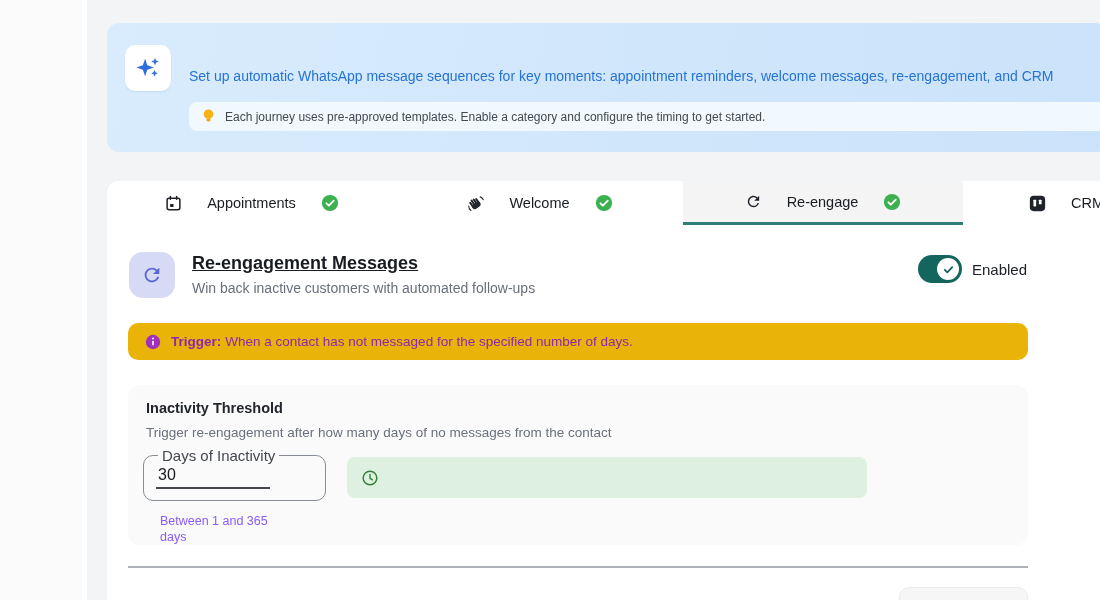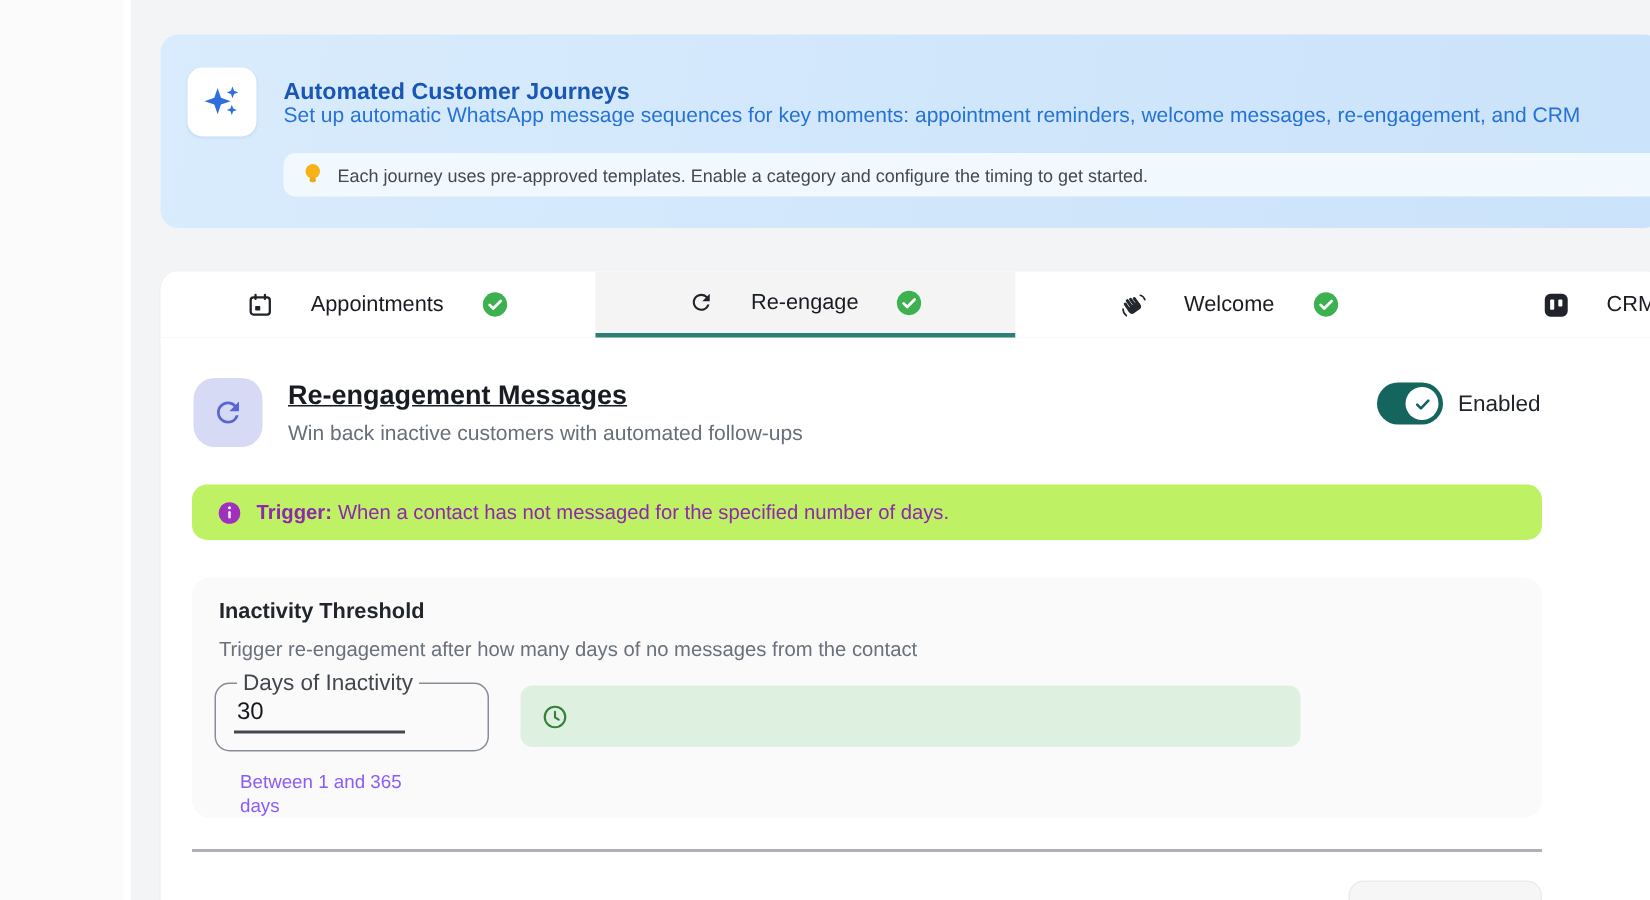--- a/index.html
+++ b/index.html
@@ -63,21 +63,21 @@
   }
   .toggle-knob{
     position:absolute;left:19px;top:3px;width:22px;height:22px;border-radius:50%;background:#ffffff;
     display:flex;align-items:center;justify-content:center;
   }
   .toggle-label{font-size:15px;color:#20242a;}
 
   
   .trigger-note{
     position:absolute;left:21px;top:98px;width:900px;height:37px;border-radius:10px;
-    background:#bef264;display:flex;align-items:center;gap:10px;padding-left:17px;box-sizing:border-box;
+    background:#eab308;display:flex;align-items:center;gap:10px;padding-left:17px;box-sizing:border-box;
   }
   .trigger-text{font-size:13.5px;color:#8e28ac;}
   .trigger-text b{font-weight:700;margin-right:4px;}
 
   
   .threshold-box{
     position:absolute;left:21px;top:160px;width:900px;height:160px;border-radius:12px;background:#fafafa;
   }
   .threshold-title{position:absolute;left:18px;top:15px;font-size:14.5px;font-weight:700;color:#22262c;}
   .threshold-desc{position:absolute;left:18px;top:40px;font-size:13.5px;color:#6a717c;}
@@ -117,21 +117,20 @@
     <span class="icon">
       <svg width="28" height="28" viewBox="0 0 24 24">
         <g fill="#2e6fdb">
           <path d="M9.5 4 L11.4 9.6 L17 11.5 L11.4 13.4 L9.5 19 L7.6 13.4 L2 11.5 L7.6 9.6 Z"></path>
           <path d="M18 3.2 L18.9 5.6 L21.3 6.5 L18.9 7.4 L18 9.8 L17.1 7.4 L14.7 6.5 L17.1 5.6 Z"></path>
           <path d="M17.6 13.6 L18.4 15.7 L20.5 16.5 L18.4 17.3 L17.6 19.4 L16.8 17.3 L14.7 16.5 L16.8 15.7 Z"></path>
         </g>
       </svg>
     </span>
   </div>
-  <h1 class="banner-title">Automated Customer Journeys</h1>
   <div class="banner-subtitle">Set up automatic WhatsApp message sequences for key moments: appointment reminders, welcome messages, re-engagement, and CRM</div>
   <div class="tip-box">
     <span class="icon">
       <svg width="15" height="17" viewBox="0 0 15 17">
         <circle cx="7.5" cy="6.2" r="4.8" fill="#f6b318"></circle>
         <rect x="5.4" y="10.4" width="4.2" height="3.1" rx="1.4" fill="#f0a711"></rect>
       </svg>
     </span>
     <span class="tip-text">Each journey uses pre-approved templates. Enable a category and configure the timing to get started.</span>
   </div>
@@ -149,49 +148,49 @@
         </svg>
       </span>
       <span>Appointments</span>
       <span class="icon">
         <svg width="18" height="18" viewBox="0 0 20 20">
           <circle cx="10" cy="10" r="9" fill="#3db050"></circle>
           <path d="M6 10.3 L8.7 13 L14.2 7.4" fill="none" stroke="#fff" stroke-width="2" stroke-linecap="round" stroke-linejoin="round"></path>
         </svg>
       </span>
     </div>
-    <div class="tab tab-3 active">
-      <span class="icon">
-        <svg width="17" height="17" viewBox="0 0 24 24">
-          <path fill="#20242a" d="M17.65 6.35A7.95 7.95 0 0 0 12 4c-4.42 0-7.99 3.58-7.99 8s3.57 8 7.99 8c3.73 0 6.84-2.55 7.73-6h-2.08A5.99 5.99 0 0 1 12 18c-3.31 0-6-2.69-6-6s2.69-6 6-6c1.66 0 3.14.69 4.22 1.78L13 11h7V4l-2.35 2.35z"></path>
-        </svg>
-      </span>
-      <span>Re-engage</span>
-      <span class="icon">
-        <svg width="18" height="18" viewBox="0 0 20 20">
-          <circle cx="10" cy="10" r="9" fill="#3db050"></circle>
-          <path d="M6 10.3 L8.7 13 L14.2 7.4" fill="none" stroke="#fff" stroke-width="2" stroke-linecap="round" stroke-linejoin="round"></path>
-        </svg>
-      </span>
-    </div>
     <div class="tab tab-2">
       <span class="icon">
         <svg width="17" height="17" viewBox="0 0 20 20">
           <g fill="#23272e" transform="rotate(-35 10 10)">
             <rect x="4.2" y="4.5" width="2.4" height="9" rx="1.2"></rect>
             <rect x="7.0" y="3.2" width="2.4" height="10.5" rx="1.2"></rect>
             <rect x="9.8" y="3.8" width="2.4" height="10" rx="1.2"></rect>
             <rect x="12.5" y="5.0" width="2.4" height="8.5" rx="1.2"></rect>
             <rect x="4.2" y="9.5" width="10.7" height="6" rx="3"></rect>
           </g>
           <path d="M2 13c0 2.2 1 4 2.6 5.2" stroke="#23272e" stroke-width="1.3" fill="none" stroke-linecap="round"></path>
           <path d="M15.5 2.2c1.8 .5 3 1.7 3.6 3.4" stroke="#23272e" stroke-width="1.3" fill="none" stroke-linecap="round"></path>
         </svg>
       </span>
       <span>Welcome</span>
+      <span class="icon">
+        <svg width="18" height="18" viewBox="0 0 20 20">
+          <circle cx="10" cy="10" r="9" fill="#3db050"></circle>
+          <path d="M6 10.3 L8.7 13 L14.2 7.4" fill="none" stroke="#fff" stroke-width="2" stroke-linecap="round" stroke-linejoin="round"></path>
+        </svg>
+      </span>
+    </div>
+    <div class="tab tab-3 active">
+      <span class="icon">
+        <svg width="17" height="17" viewBox="0 0 24 24">
+          <path fill="#20242a" d="M17.65 6.35A7.95 7.95 0 0 0 12 4c-4.42 0-7.99 3.58-7.99 8s3.57 8 7.99 8c3.73 0 6.84-2.55 7.73-6h-2.08A5.99 5.99 0 0 1 12 18c-3.31 0-6-2.69-6-6s2.69-6 6-6c1.66 0 3.14.69 4.22 1.78L13 11h7V4l-2.35 2.35z"></path>
+        </svg>
+      </span>
+      <span>Re-engage</span>
       <span class="icon">
         <svg width="18" height="18" viewBox="0 0 20 20">
           <circle cx="10" cy="10" r="9" fill="#3db050"></circle>
           <path d="M6 10.3 L8.7 13 L14.2 7.4" fill="none" stroke="#fff" stroke-width="2" stroke-linecap="round" stroke-linejoin="round"></path>
         </svg>
       </span>
     </div>
     <div class="tab tab-4">
       <span class="icon">
         <svg width="17" height="17" viewBox="0 0 20 20">

